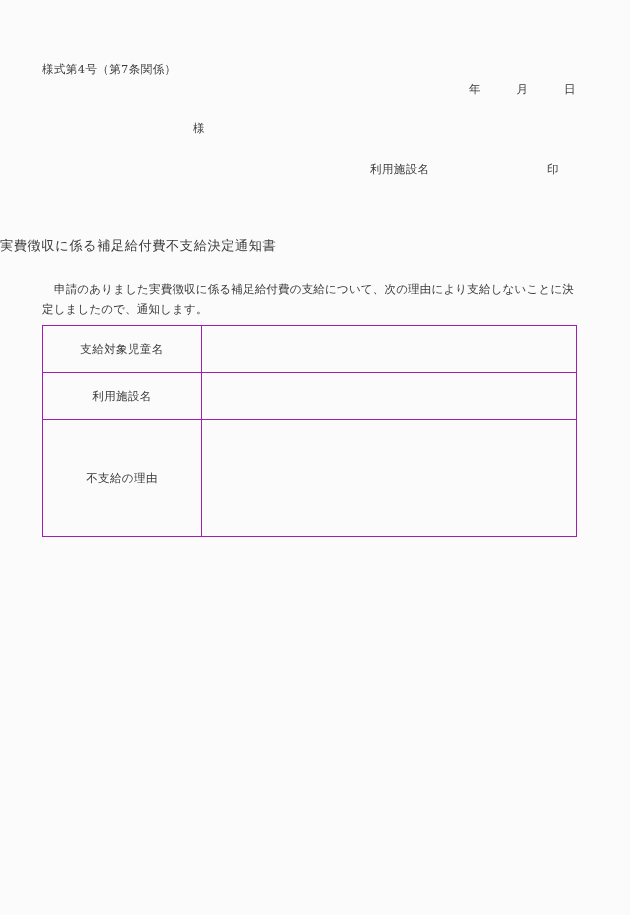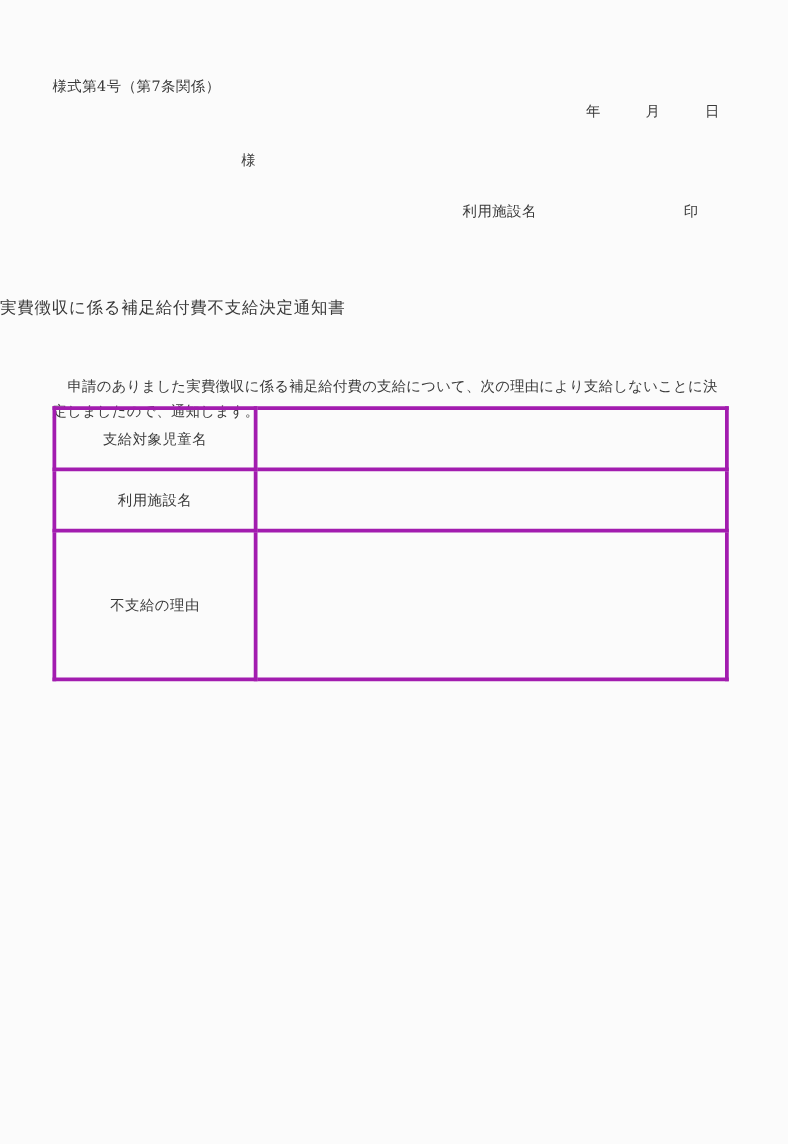--- a/index.html
+++ b/index.html
@@ -78,40 +78,40 @@
     font-size: 13.2px;
     letter-spacing: 0.6px;
     white-space: pre;
     margin-top: 16px;
   }
 
   
   .body-paragraph {
     position: absolute;
     left: 42px;
-    top: 300px;
+    top: 280px;
     width: 532px;
     font-size: 11.5px;
     line-height: 19.5px;
     text-indent: 12px;
     text-align: justify;
     letter-spacing: 0.15px;
   }
 
   
   .form-table {
     position: absolute;
     left: 42px;
     top: 325px;
     width: 532px;
     border-collapse: collapse;
     table-layout: fixed;
   }
   .form-table td {
-    border: 3px solid #a21caf;
+    border: 1px solid #a21caf;
     padding: 0;
     vertical-align: middle;
   }
   .label-cell {
     width: 158px;
     text-align: center;
     font-size: 11.5px;
     letter-spacing: 0.4px;
     white-space: pre;
   }

